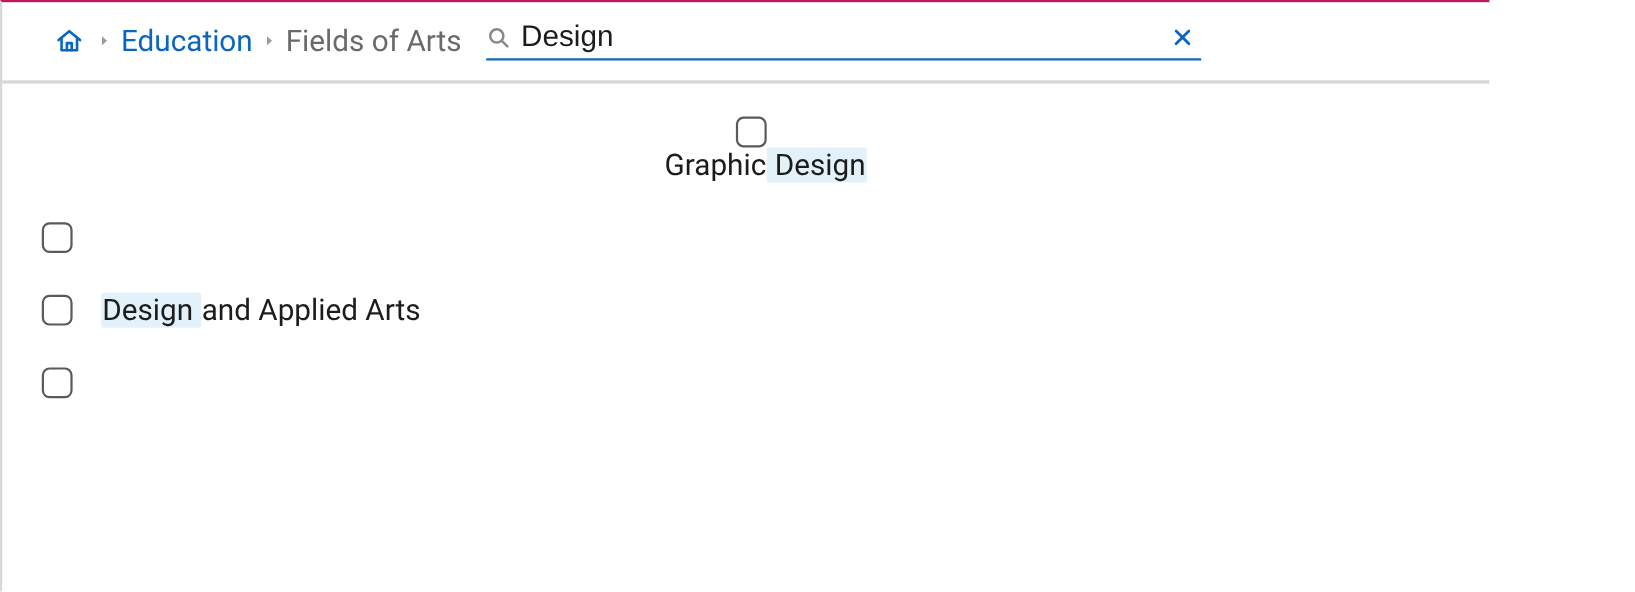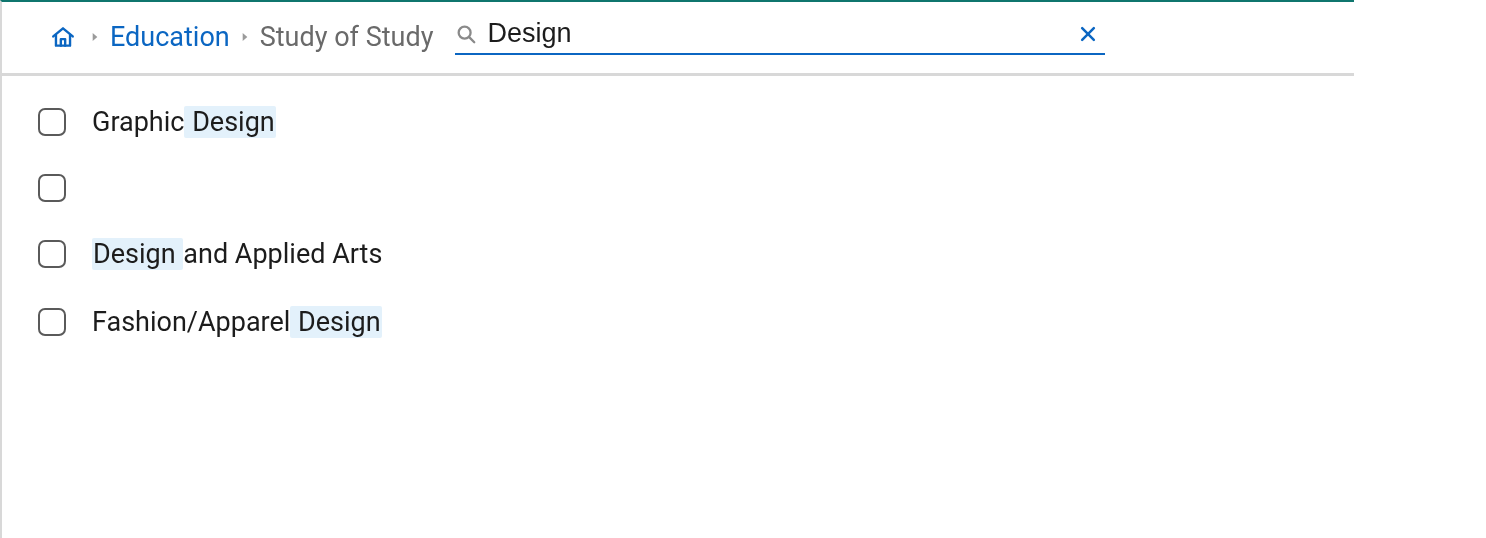--- a/index.html
+++ b/index.html
@@ -7,21 +7,21 @@
     margin: 0;
     padding: 0;
     font-family: -apple-system, BlinkMacSystemFont, "Segoe UI", Roboto, Helvetica, Arial, sans-serif;
     background: #fff;
     color: #1c1c1c;
   }
   .page {
     width: 1354px;
     height: 538px;
     border-left: 2px solid #d8d8d8;
-    border-top: 2px solid #0f766e;
+    border-top: 2px solid #be185d;
     position: relative;
   }
   .header {
     display: flex;
     align-items: center;
     padding: 16px 0 18px 48px;
     border-bottom: 3px solid #d8d8d8;
   }
   .home-icon {
     width: 26px;
@@ -92,21 +92,21 @@
   }
   .results {
     padding: 22px 0 0 36px;
   }
   .result-row {
     display: flex;
     align-items: center;
     padding: 18px 0;
     cursor: pointer;
   }
-  .result-row:first-child { padding-top: 8px; }
+  .result-row:first-child { padding-top: 8px; flex-direction: column; }
   .checkbox {
     width: 28px;
     height: 28px;
     border: 2.5px solid #5a5a5a;
     border-radius: 7px;
     margin-right: 26px;
     flex: 0 0 auto;
     background: #fff;
   }
   .result-label {
@@ -142,21 +142,21 @@
     </span>
 
     <span class="crumb-link">Education</span>
 
     <span class="crumb-sep">
       <svg viewBox="0 0 24 24" width="14" height="14" fill="currentColor">
         <path d="M8 5l8 7-8 7z"></path>
       </svg>
     </span>
 
-    <span class="crumb-text">Study of Study</span>
+    <span class="crumb-text">Fields of Arts</span>
 
     <div class="search-wrap">
       <span class="search-icon">
         <svg viewBox="0 0 24 24" width="22" height="22" fill="none" stroke="currentColor" stroke-width="2.5" stroke-linecap="round">
           <circle cx="10.5" cy="10.5" r="6.5"></circle>
           <line x1="16" y1="16" x2="21" y2="21"></line>
         </svg>
       </span>
       <input class="search-input" type="text" value="Design" style="">
       <span class="clear-icon">
@@ -177,17 +177,16 @@
       </div>
       <div class="result-row">
         <div class="checkbox"></div>
       </div>
       <div class="result-row">
         <div class="checkbox"></div>
         <span class="result-label"><span class="hl">Design </span>and Applied Arts</span>
       </div>
       <div class="result-row">
         <div class="checkbox"></div>
-        <span class="result-label">Fashion/Apparel<span class="hl"> Design</span></span>
       </div>
     </div>
 
 </div>
 
 </body></html>

